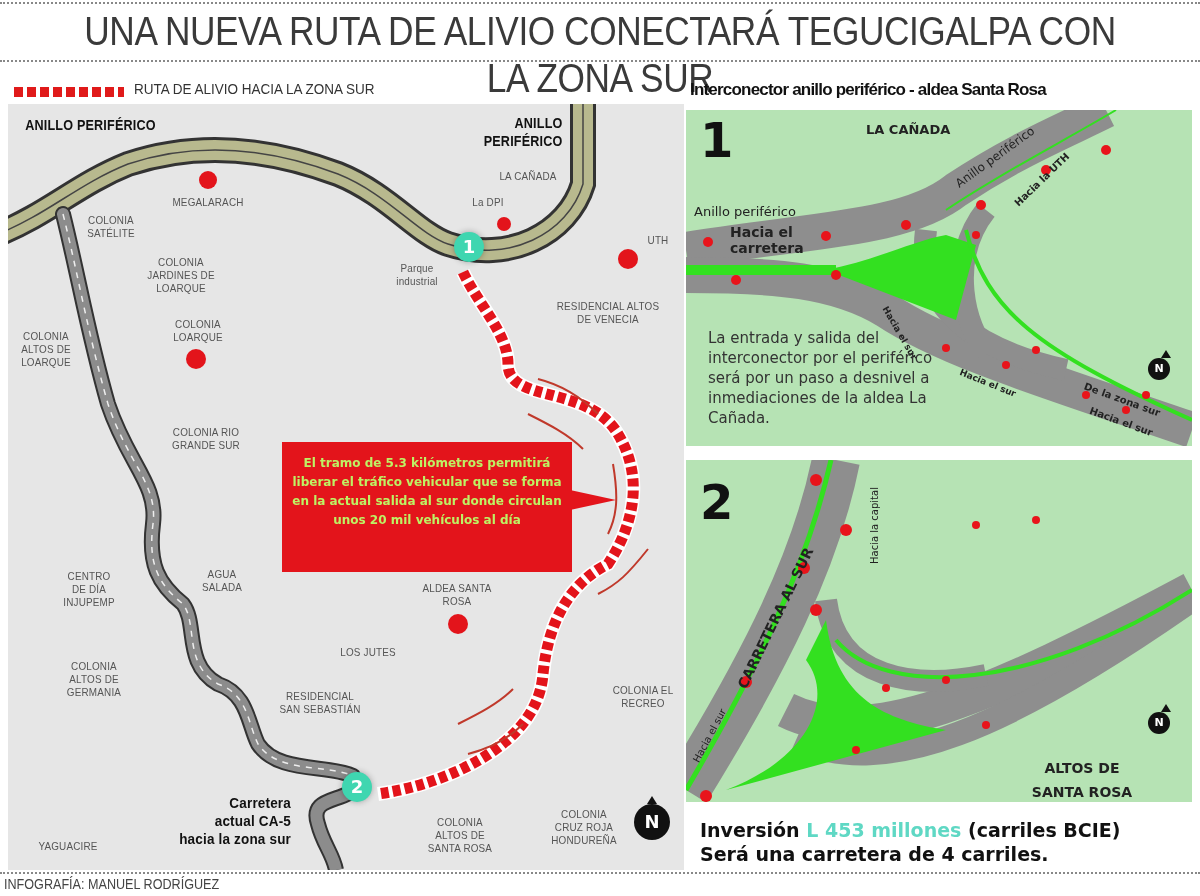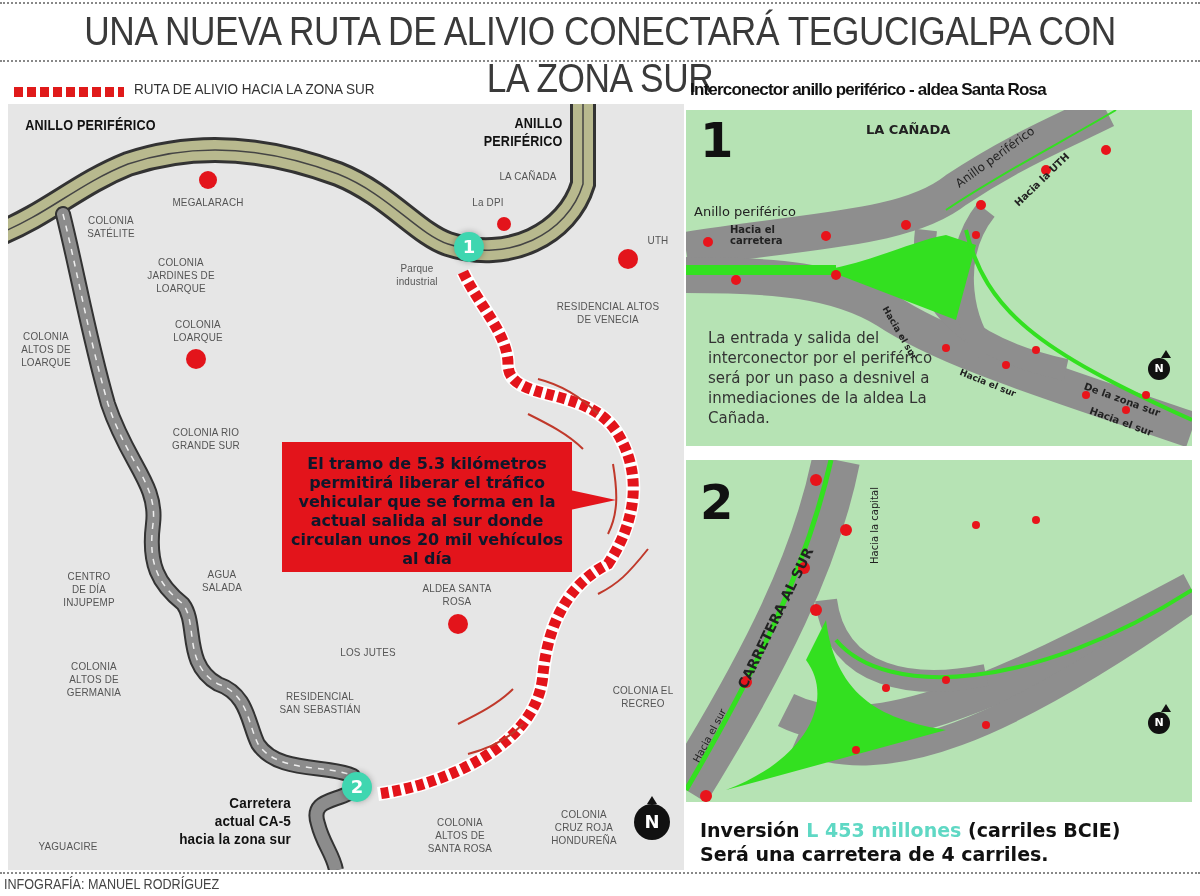--- a/index.html
+++ b/index.html
@@ -6,21 +6,21 @@
   body{width:1200px;height:896px;background:#fff;font-family:"DejaVu Sans",sans-serif;position:relative;overflow:hidden;color:#222}
   .dotline{position:absolute;left:0;width:1200px;height:0;border-top:2px dotted #888}
   .title{position:absolute;left:0;top:8px;width:1200px;text-align:center;font-family:"Liberation Sans",sans-serif;font-size:41px;letter-spacing:-0.5px;color:#3a3a3a;font-weight:normal;transform:scaleX(0.86);transform-origin:center}
   .legend{position:absolute;left:14px;top:80px;display:flex;align-items:flex-end;gap:10px}
   .legend .dashes{width:110px;height:10px;background:repeating-linear-gradient(90deg,#e01a1a 0 9px,transparent 9px 13px)}
   .legend span{font-family:"Liberation Sans",sans-serif;font-size:15px;color:#333;transform:scaleX(0.9);transform-origin:left;display:inline-block}
   .map{position:absolute;left:8px;top:104px;width:676px;height:766px;background:#e6e6e6}
   .map svg{position:absolute;left:0;top:0}
   .lbl{position:absolute;font-family:"Liberation Sans",sans-serif;font-size:11px;color:#555;text-align:center;line-height:13px;letter-spacing:0.2px;transform:scaleX(0.9)}
   .bold{font-weight:bold;color:#111;font-size:15px;line-height:18px}
-  .callout{position:absolute;left:274px;top:338px;width:290px;height:130px;background:#e3141b;color:#0f172a;font-weight:bold;font-family:"DejaVu Sans",sans-serif;font-size:16px;line-height:19px;text-align:center;padding:12px 6px}
+  .callout{position:absolute;left:274px;top:338px;width:290px;height:130px;background:#e3141b;color:#bef264;font-weight:bold;font-family:"DejaVu Sans",sans-serif;font-size:12px;line-height:19px;text-align:center;padding:12px 6px}
   .callout:after{content:"";position:absolute;right:-44px;top:48px;border-left:46px solid #e3141b;border-top:10px solid transparent;border-bottom:10px solid transparent}
   .marker{position:absolute;width:30px;height:30px;border-radius:50%;background:#3fd6b0;color:#fff;font-weight:bold;font-size:18px;text-align:center;line-height:30px;box-shadow:0 0 6px rgba(0,0,0,0.3)}
   .compass{position:absolute;width:36px;height:36px;border-radius:50%;background:#111;color:#fff;font-weight:bold;font-size:18px;text-align:center;line-height:36px}
   .compass:before{content:"";position:absolute;left:13px;top:-8px;border-bottom:8px solid #111;border-left:5px solid transparent;border-right:5px solid transparent}
   .credit{position:absolute;left:4px;top:876px;font-family:"Liberation Sans",sans-serif;font-size:14px;color:#444;transform:scaleX(0.9);transform-origin:left}
   .rtitle{position:absolute;left:690px;top:80px;font-family:Liberation Sans, sans-serif;font-weight:bold;font-size:17px;color:#111;letter-spacing:-0.8px}
   .panel{position:absolute;background:#b6e3b4}
   .panel svg{position:absolute;left:0;top:0}
   .pnum{position:absolute;font-weight:bold;font-size:48px;color:#111;font-family:"DejaVu Sans",sans-serif}
   .ptext{position:absolute;font-family:"DejaVu Sans",sans-serif;font-size:15px;line-height:20px;color:#333}
@@ -140,21 +140,21 @@
         <circle cx="460" cy="285" r="4"></circle>
       <circle cx="320" cy="255" r="4"></circle>
         <circle cx="350" cy="240" r="4"></circle>
         <circle cx="260" cy="238" r="4"></circle>
     </g>
   </svg>
   <div class="pnum" style="left:14px;top:2px">1</div>
   <div class="rlbl" style="left:180px;top:12px;font-size:13px">LA CAÑADA</div>
   <div class="rlbl" style="left:262px;top:40px;transform:rotate(-36deg);font-weight:normal;font-size:12px">Anillo periférico</div>
   <div class="rlbl" style="left:8px;top:94px;font-size:13px;font-weight:normal">Anillo periférico</div>
-  <div class="rlbl" style="left:44px;top:114px;font-size:10px">
+  <div class="rlbl" style="left:44px;top:114px;font-size:14px">
     <div>Hacia el</div>
     <div>carretera</div>
   </div>
   <div class="rlbl" style="left:320px;top:64px;transform:rotate(-44deg);font-size:10px">Hacia la UTH</div>
   <div class="rlbl" style="left:184px;top:218px;transform:rotate(60deg);font-size:9px">Hacia el sur</div>
   <div class="rlbl" style="left:272px;top:268px;transform:rotate(22deg);font-size:9px">Hacia el sur</div>
   <div class="rlbl" style="left:396px;top:284px;transform:rotate(20deg);font-size:10px">De la zona sur</div>
   <div class="rlbl" style="left:402px;top:306px;transform:rotate(20deg);font-size:10px">Hacia el sur</div>
   <div class="ptext" style="left:22px;top:218px;width:260px">La entrada y salida del interconector por el periférico será por un paso a desnivel a inmediaciones de la aldea La Cañada.</div>
   <div class="compass" style="left:462px;top:248px;width:22px;height:22px;line-height:22px;font-size:11px">N</div>
@@ -181,20 +181,21 @@
         <circle cx="200" cy="228" r="4"></circle>
       <circle cx="260" cy="220" r="4"></circle>
         <circle cx="300" cy="265" r="4"></circle>
         <circle cx="170" cy="290" r="4"></circle>
     </g>
   </svg>
   <div class="pnum" style="left:14px;top:14px">2</div>
   <div class="rlbl" style="left:12px;top:150px;transform:rotate(-64deg);font-size:14px">CARRETERA AL SUR</div>
   <div class="rlbl" style="left:150px;top:60px;transform:rotate(-90deg);font-weight:normal;font-size:10px">Hacia la capital</div>
   <div class="rlbl" style="left:-6px;top:270px;transform:rotate(-62deg);font-weight:normal;font-size:10px">Hacia el sur</div>
+  <div class="rlbl" style="left:336px;top:296px;width:120px;font-size:14px;text-align:center;white-space:normal;line-height:24px">ALTOS DE SANTA ROSA</div>
   <div class="compass" style="left:462px;top:252px;width:22px;height:22px;line-height:22px;font-size:11px">N</div>
 </div>
 
 <div class="summary">
   <div>
     <span>Inversión</span>
     <span class="accent">L 453 millones</span>
     <span>(carriles BCIE)</span>
   </div>
   <div>Será una carretera de 4 carriles.</div>

